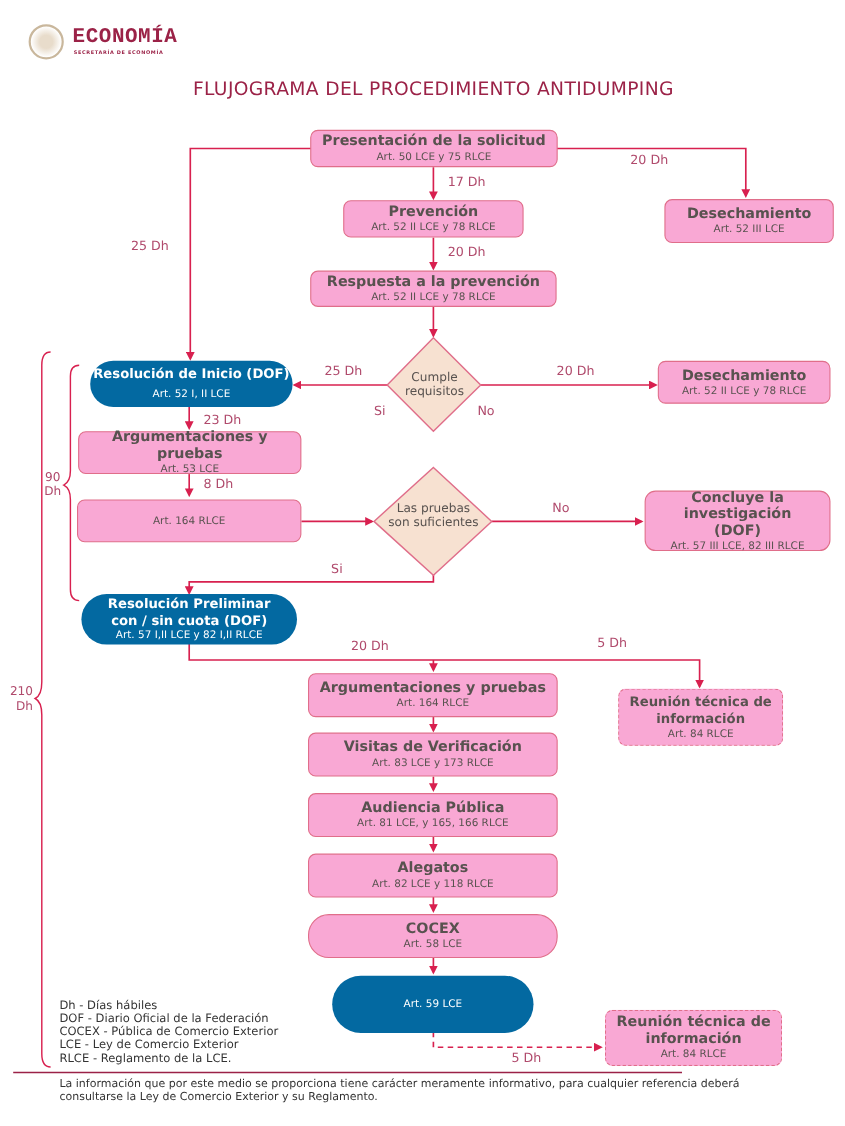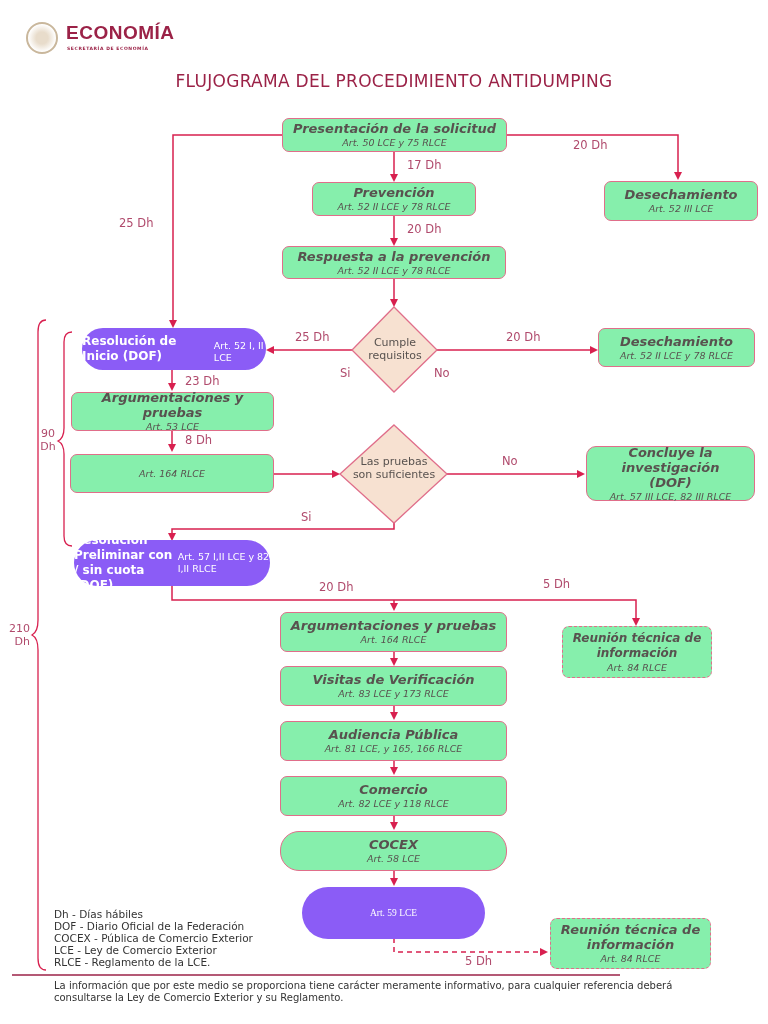--- a/index.html
+++ b/index.html
@@ -1,32 +1,32 @@
 <!DOCTYPE html>
 <html><head>
 <meta charset="utf-8">
 <style>
   html, body { margin: 0; padding: 0; background: #ffffff; }
   body { width: 768px; height: 1024px; position: relative; overflow: hidden;
          font-family: "DejaVu Sans", sans-serif; }
   .abs { position: absolute; }
   svg.lines { position: absolute; left: 0; top: 0; width: 768px; height: 1024px; }
-  .logo-text { left: 66px; top: 22px; font-family: Liberation Sans, sans-serif; font-weight: bold;
+  .logo-text { left: 66px; top: 22px; font-family: Liberation Mono, monospace; font-weight: bold;
                font-size: 19px; color: #9b2247; letter-spacing: 0.5px; text-align: center; }
   .logo-sub { left: 67px; top: 46px; font-size: 4.5px; color: #9b2247; letter-spacing: 0.6px; font-weight: bold; }
   .title { left: 0; width: 788px; top: 71px; text-align: center; font-size: 17px;
            color: #9b2247; font-weight: normal; letter-spacing: 0.3px; }
-  .box { position: absolute; background: #86efac; border: 1.5px solid #e06e8a;
+  .box { position: absolute; background: #f9a8d4; border: 1.5px solid #e06e8a;
          border-radius: 7px; box-sizing: border-box; text-align: center; color: #58524f;
-         display: flex; flex-direction: column; justify-content: center; align-items: center; font-style: italic; }
+         display: flex; flex-direction: column; justify-content: center; align-items: center; }
   .box.dashed { border: 1.5px dashed #e06e8a; }
   .box .h { font-weight: bold; font-size: 13px; line-height: 15px; }
   .box .s { font-size: 9.5px; line-height: 12px; margin-top: 1px; }
-  .pill { position: absolute; background: #8b5cf6; color: #ffffff; border-radius: 30px;
-          text-align: left; box-sizing: border-box; display: flex; flex-direction: row;
+  .pill { position: absolute; background: #0369a1; color: #ffffff; border-radius: 30px;
+          text-align: center; box-sizing: border-box; display: flex; flex-direction: column;
           justify-content: center; align-items: center; }
   .pill .h { font-weight: bold; font-size: 12px; line-height: 15px; }
   .pill .s { font-size: 9.5px; line-height: 12px; margin-top: 5px; }
   .lbl { position: absolute; font-size: 11.5px; color: #b04a6c; white-space: nowrap; }
   .dtext { position: absolute; text-align: center; font-size: 11px; color: #58524f; line-height: 13px; }
   .legend { left: 54px; top: 908px; font-size: 10.5px; line-height: 12px; color: #333333; }
   .note { left: 54px; top: 980px; width: 640px; font-size: 10px; line-height: 12px; color: #333333; }
 </style>
 </head>
 <body>
@@ -156,31 +156,31 @@
   <span class="h">Visitas de Verificación</span>
   <span class="s">Art. 83 LCE y 173 RLCE</span>
 </div>
 
 <div class="box" style="left:280px;top:721px;width:227px;height:40px;">
   <span class="h">Audiencia Pública</span>
   <span class="s">Art. 81 LCE, y  165, 166 RLCE</span>
 </div>
 
 <div class="box" style="left:280px;top:776px;width:227px;height:40px;">
-  <span class="h">Comercio</span>
+  <span class="h">Alegatos</span>
   <span class="s">Art. 82 LCE y 118 RLCE</span>
 </div>
 
 <div class="box" style="left:280px;top:831px;width:227px;height:40px;border-radius:19px;">
   <span class="h">COCEX</span>
   <span class="s">Art. 58 LCE</span>
 </div>
 
 <div class="pill" style="left:302px;top:887px;width:183px;height:52px;">
-  <span class="s" style="margin-top:0;font-family:Liberation Serif, serif;">Art. 59 LCE</span>
+  <span class="s" style="margin-top:0;">Art. 59 LCE</span>
 </div>
 
 <div class="box dashed" style="left:550px;top:918px;width:161px;height:51px;">
   <span class="h" style="width:150px;">Reunión técnica de información</span>
   <span class="s">Art. 84 RLCE</span>
 </div>
 
 <span class="lbl" style="left:407px;top:158px;">17 Dh</span>
 <span class="lbl" style="left:407px;top:222px;">20 Dh</span>
 <span class="lbl" style="left:573px;top:138px;">20 Dh</span>

